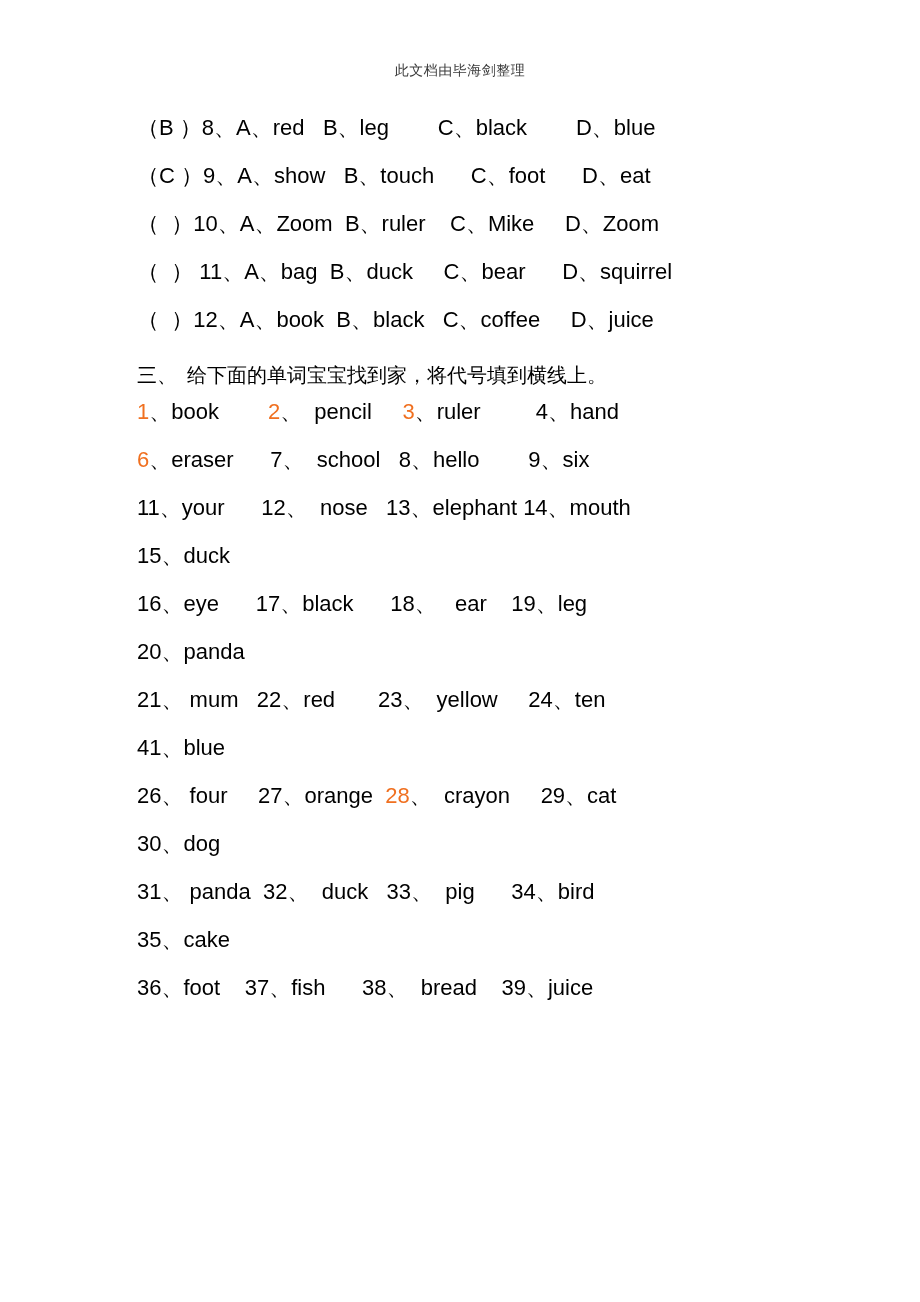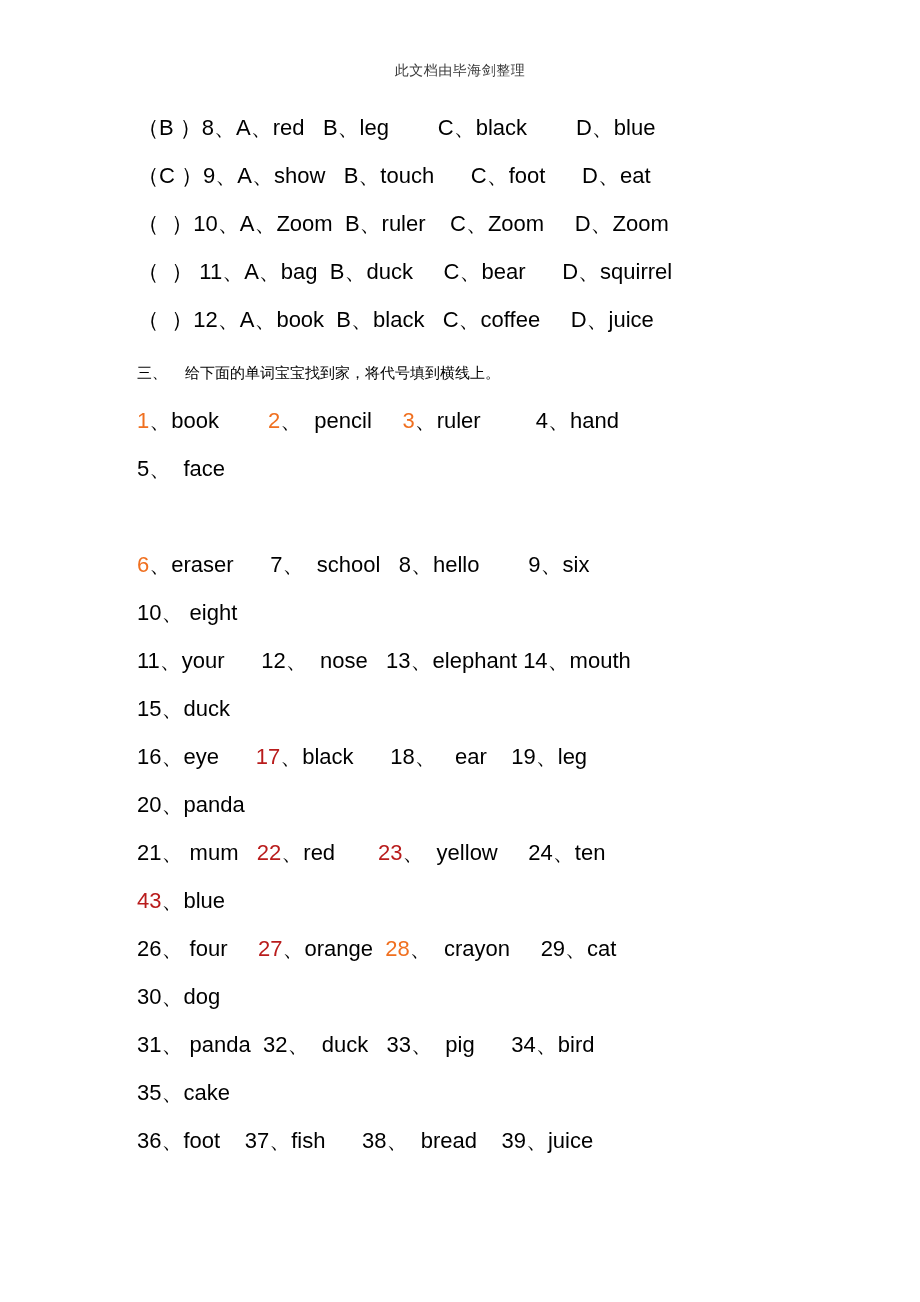--- a/index.html
+++ b/index.html
@@ -65,79 +65,77 @@
     white-space: pre;
   }
   .mc-opt {
     display: inline-block;
     white-space: pre;
     text-align: center;
   }
 
   
   .section-heading {
-    font-family: Liberation Mono, monospace;
-    font-size: 15px;
+    font-family: Liberation Serif, serif;
+    font-size: 20px;
     height: 44px;
     line-height: 44px;
     white-space: pre;
   }
 
   
   .word-row {
     height: 48px;
     font-size: 22px;
     white-space: pre;
     display: flex;
-    align-items: center;
+    align-items: flex-start;
   }
   .word-row.spacer-after {
     margin-bottom: 48px;
   }
   .word-item {
     display: inline-block;
     white-space: pre;
   }
   .wnum { white-space: pre; }
   .wnum.c-orange { color: #F07020; }
-  .wnum.c-blue   { color: #b91c1c; }
+  .wnum.c-blue   { color: #000000; }
   .wnum.c-black  { color: #000000; }
   .wsep { color: #000000; white-space: pre; }
   .wword { color: #000000; white-space: pre; }
 </style>
 </head>
 <body>
 
 <div class="page">
 
   <div class="doc-header">此文档由毕海剑整理</div>
 
   <div class="content">
 
     <div id="mc-container">
         <div class="mc-line"><span class="mc-answer">（B ）</span><span class="mc-qnum">8、</span><span class="mc-opt">A、red</span><span>   </span><span class="mc-opt">B、leg</span><span>        </span><span class="mc-opt">C、black</span><span>        </span><span class="mc-opt">D、blue</span><span>        </span></div>
         <div class="mc-line"><span class="mc-answer">（C ）</span><span class="mc-qnum">9、</span><span class="mc-opt">A、show</span><span>   </span><span class="mc-opt">B、touch</span><span>      </span><span class="mc-opt">C、foot</span><span>      </span><span class="mc-opt">D、eat</span><span>       </span></div>
-        <div class="mc-line"><span class="mc-answer">（  ）</span><span class="mc-qnum">10、</span><span class="mc-opt">A、Zoom</span><span>  </span><span class="mc-opt">B、ruler</span><span>    </span><span class="mc-opt">C、Zoom</span><span>     </span><span class="mc-opt">D、Zoom</span><span>    </span></div>
+        <div class="mc-line"><span class="mc-answer">（  ）</span><span class="mc-qnum">10、</span><span class="mc-opt">A、Zoom</span><span>  </span><span class="mc-opt">B、ruler</span><span>    </span><span class="mc-opt">C、Mike</span><span>     </span><span class="mc-opt">D、Zoom</span><span>    </span></div>
         <div class="mc-line"><span class="mc-answer">（  ）</span><span class="mc-qnum"> 11、</span><span class="mc-opt">A、bag</span><span>  </span><span class="mc-opt">B、duck</span><span>     </span><span class="mc-opt">C、bear</span><span>      </span><span class="mc-opt">D、squirrel</span><span>   </span></div>
         <div class="mc-line"><span class="mc-answer">（  ）</span><span class="mc-qnum">12、</span><span class="mc-opt">A、book</span><span>  </span><span class="mc-opt">B、black</span><span>   </span><span class="mc-opt">C、coffee</span><span>     </span><span class="mc-opt">D、juice</span><span>       </span></div>
       </div>
 
     <div class="section-heading">三、  给下面的单词宝宝找到家，将代号填到横线上。</div>
 
     <div id="word-container">
         <div class="word-row"><span class="word-item"><span class="wnum c-orange">1</span><span class="wsep">、</span><span class="wword">book</span></span><span>        </span><span class="word-item"><span class="wnum c-orange">2</span><span class="wsep">、</span><span class="wword">  pencil</span></span><span>     </span><span class="word-item"><span class="wnum c-orange">3</span><span class="wsep">、</span><span class="wword">ruler</span></span><span>         </span><span class="word-item"><span class="wnum c-black">4</span><span class="wsep">、</span><span class="wword">hand</span></span><span></span></div>
-        <div class="word-row spacer-after"><span class="word-item"><span class="wnum c-black">5</span><span class="wsep">、</span><span class="wword">  face</span></span><span></span></div>
         <div class="word-row"><span class="word-item"><span class="wnum c-orange">6</span><span class="wsep">、</span><span class="wword">eraser</span></span><span>      </span><span class="word-item"><span class="wnum c-black">7</span><span class="wsep">、</span><span class="wword">  school</span></span><span>   </span><span class="word-item"><span class="wnum c-black">8</span><span class="wsep">、</span><span class="wword">hello</span></span><span>        </span><span class="word-item"><span class="wnum c-black">9</span><span class="wsep">、</span><span class="wword">six</span></span><span></span></div>
-        <div class="word-row"><span class="word-item"><span class="wnum c-black">10</span><span class="wsep">、</span><span class="wword"> eight</span></span><span></span></div>
         <div class="word-row"><span class="word-item"><span class="wnum c-black">11</span><span class="wsep">、</span><span class="wword">your</span></span><span>      </span><span class="word-item"><span class="wnum c-black">12</span><span class="wsep">、</span><span class="wword">  nose</span></span><span>   </span><span class="word-item"><span class="wnum c-black">13</span><span class="wsep">、</span><span class="wword">elephant</span></span><span> </span><span class="word-item"><span class="wnum c-black">14</span><span class="wsep">、</span><span class="wword">mouth</span></span><span></span></div>
         <div class="word-row"><span class="word-item"><span class="wnum c-black">15</span><span class="wsep">、</span><span class="wword">duck</span></span><span></span></div>
         <div class="word-row"><span class="word-item"><span class="wnum c-black">16</span><span class="wsep">、</span><span class="wword">eye</span></span><span>      </span><span class="word-item"><span class="wnum c-blue">17</span><span class="wsep">、</span><span class="wword">black</span></span><span>      </span><span class="word-item"><span class="wnum c-black">18</span><span class="wsep">、</span><span class="wword">   ear</span></span><span>    </span><span class="word-item"><span class="wnum c-black">19</span><span class="wsep">、</span><span class="wword">leg</span></span><span></span></div>
         <div class="word-row"><span class="word-item"><span class="wnum c-black">20</span><span class="wsep">、</span><span class="wword">panda</span></span><span></span></div>
         <div class="word-row"><span class="word-item"><span class="wnum c-black">21</span><span class="wsep">、</span><span class="wword"> mum</span></span><span>   </span><span class="word-item"><span class="wnum c-blue">22</span><span class="wsep">、</span><span class="wword">red</span></span><span>       </span><span class="word-item"><span class="wnum c-blue">23</span><span class="wsep">、</span><span class="wword">  yellow</span></span><span>     </span><span class="word-item"><span class="wnum c-black">24</span><span class="wsep">、</span><span class="wword">ten</span></span><span></span></div>
-        <div class="word-row"><span class="word-item"><span class="wnum c-blue">43</span><span class="wsep">、</span><span class="wword">blue</span></span><span></span></div>
+        <div class="word-row"><span class="word-item"><span class="wnum c-blue">41</span><span class="wsep">、</span><span class="wword">blue</span></span><span></span></div>
         <div class="word-row"><span class="word-item"><span class="wnum c-black">26</span><span class="wsep">、</span><span class="wword"> four</span></span><span>     </span><span class="word-item"><span class="wnum c-blue">27</span><span class="wsep">、</span><span class="wword">orange</span></span><span>  </span><span class="word-item"><span class="wnum c-orange">28</span><span class="wsep">、</span><span class="wword">  crayon</span></span><span>     </span><span class="word-item"><span class="wnum c-black">29</span><span class="wsep">、</span><span class="wword">cat</span></span><span></span></div>
         <div class="word-row"><span class="word-item"><span class="wnum c-black">30</span><span class="wsep">、</span><span class="wword">dog</span></span><span></span></div>
         <div class="word-row"><span class="word-item"><span class="wnum c-black">31</span><span class="wsep">、</span><span class="wword"> panda</span></span><span>  </span><span class="word-item"><span class="wnum c-black">32</span><span class="wsep">、</span><span class="wword">  duck</span></span><span>   </span><span class="word-item"><span class="wnum c-black">33</span><span class="wsep">、</span><span class="wword">  pig</span></span><span>      </span><span class="word-item"><span class="wnum c-black">34</span><span class="wsep">、</span><span class="wword">bird</span></span><span></span></div>
         <div class="word-row"><span class="word-item"><span class="wnum c-black">35</span><span class="wsep">、</span><span class="wword">cake</span></span><span></span></div>
         <div class="word-row"><span class="word-item"><span class="wnum c-black">36</span><span class="wsep">、</span><span class="wword">foot</span></span><span>    </span><span class="word-item"><span class="wnum c-black">37</span><span class="wsep">、</span><span class="wword">fish</span></span><span>      </span><span class="word-item"><span class="wnum c-black">38</span><span class="wsep">、</span><span class="wword">  bread</span></span><span>    </span><span class="word-item"><span class="wnum c-black">39</span><span class="wsep">、</span><span class="wword">juice</span></span><span></span></div>
       </div>
 
   </div>
 </div>
 

